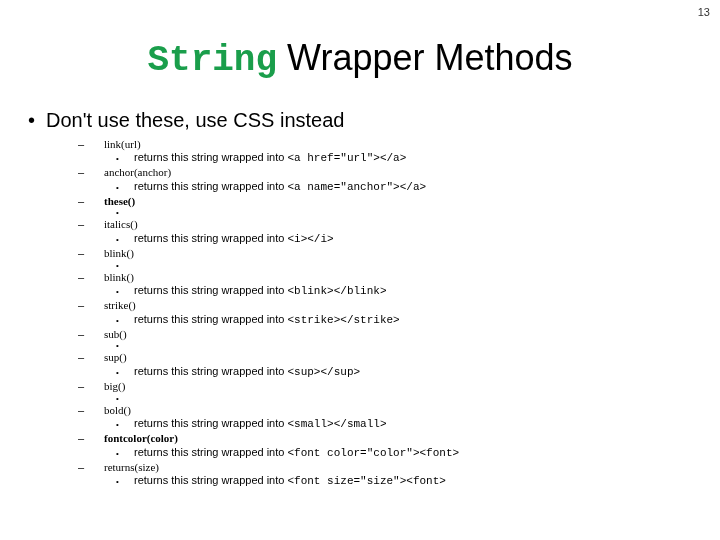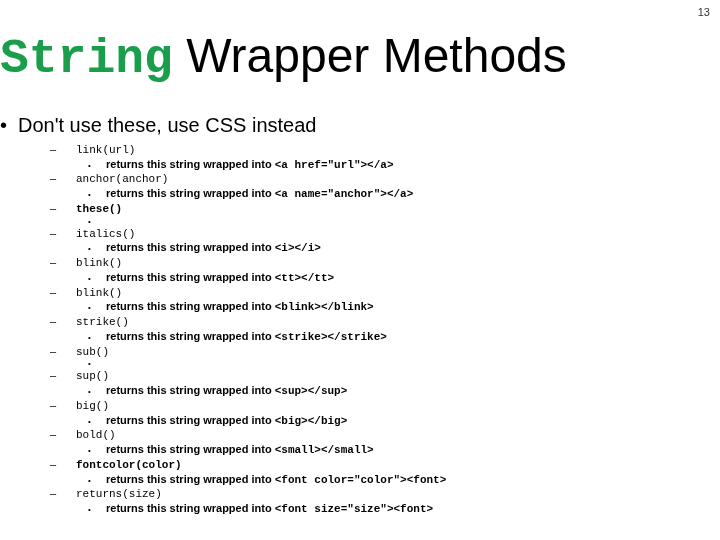--- a/index.html
+++ b/index.html
@@ -14,34 +14,35 @@
   }
   .page-num {
     position: absolute;
     top: 6px;
     right: 10px;
     font-size: 11px;
     color: #333;
     text-align: right;
   }
   .title {
-    margin-top: 30px;
-    text-align: left;
-    font-size: 48px;
+    margin-top: 38px;
+    text-align: center;
+    font-size: 36px;
     font-weight: 400;
     color: #000;
     line-height: 1.1;
   }
   .title .code {
     font-family: "Courier New", Courier, monospace;
     font-weight: bold;
     color: #1a9e4b;
   }
   .content {
     margin-top: 28px;
+    margin-left: 28px;
   }
   .lvl1 {
     font-size: 20px;
     margin-bottom: 6px;
   }
   .lvl1 .bull { display:inline-block; width: 18px; }
   .methods {
     margin-left: 50px;
     margin-top: 2px;
   }
@@ -49,38 +50,37 @@
     display: flex;
     align-items: baseline;
     line-height: 1.25;
   }
   .dash {
     width: 26px;
     font-size: 11px;
     color: #000;
   }
   .mname {
-    font-family: Liberation Mono, monospace;
+    font-family: Liberation Serif, serif;
     font-size: 11px;
   }
   .mname.bold { font-weight: bold; }
   .desc-row {
     display: flex;
     align-items: baseline;
     margin-left: 38px;
     line-height: 1.25;
   }
   .dot {
     width: 18px;
     font-size: 8px;
     color:#000;
   }
   .desc {
     font-size: 11px;
-    font-weight: bold;
   }
   .desc .tag {
     font-family: "Courier New", Courier, monospace;
     font-size: 11px;
   }
 </style>
 </head>
 <body>
 
 <div class="page-num">13</div>
@@ -124,21 +124,20 @@
       <div class="desc-row">
         <span class="dot">•</span>
         <span class="desc">returns this string wrapped into <span class="tag">&lt;i&gt;&lt;/i&gt;</span></span>
       </div>
       <div class="method-row">
         <span class="dash">–</span>
         <span class="mname">blink()</span>
       </div>
       <div class="desc-row">
         <span class="dot">•</span>
-        <span class="desc">returns this string wrapped into <span class="tag">&lt;tt&gt;&lt;/tt&gt;</span></span>
       </div>
       <div class="method-row">
         <span class="dash">–</span>
         <span class="mname">blink()</span>
       </div>
       <div class="desc-row">
         <span class="dot">•</span>
         <span class="desc">returns this string wrapped into <span class="tag">&lt;blink&gt;&lt;/blink&gt;</span></span>
       </div>
       <div class="method-row">
@@ -163,21 +162,20 @@
       <div class="desc-row">
         <span class="dot">•</span>
         <span class="desc">returns this string wrapped into <span class="tag">&lt;sup&gt;&lt;/sup&gt;</span></span>
       </div>
       <div class="method-row">
         <span class="dash">–</span>
         <span class="mname">big()</span>
       </div>
       <div class="desc-row">
         <span class="dot">•</span>
-        <span class="desc">returns this string wrapped into <span class="tag">&lt;big&gt;&lt;/big&gt;</span></span>
       </div>
       <div class="method-row">
         <span class="dash">–</span>
         <span class="mname">bold()</span>
       </div>
       <div class="desc-row">
         <span class="dot">•</span>
         <span class="desc">returns this string wrapped into <span class="tag">&lt;small&gt;&lt;/small&gt;</span></span>
       </div>
       <div class="method-row">

